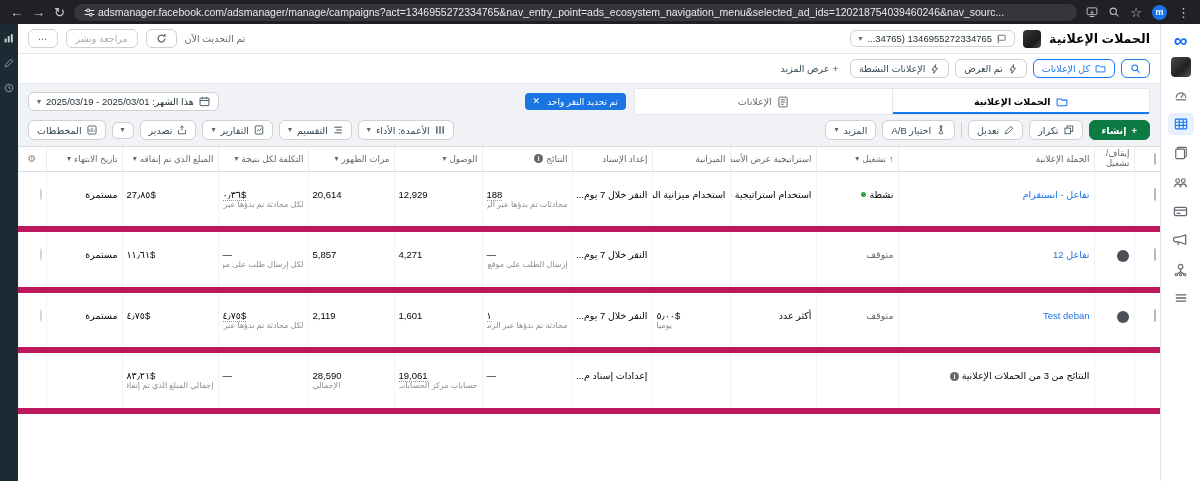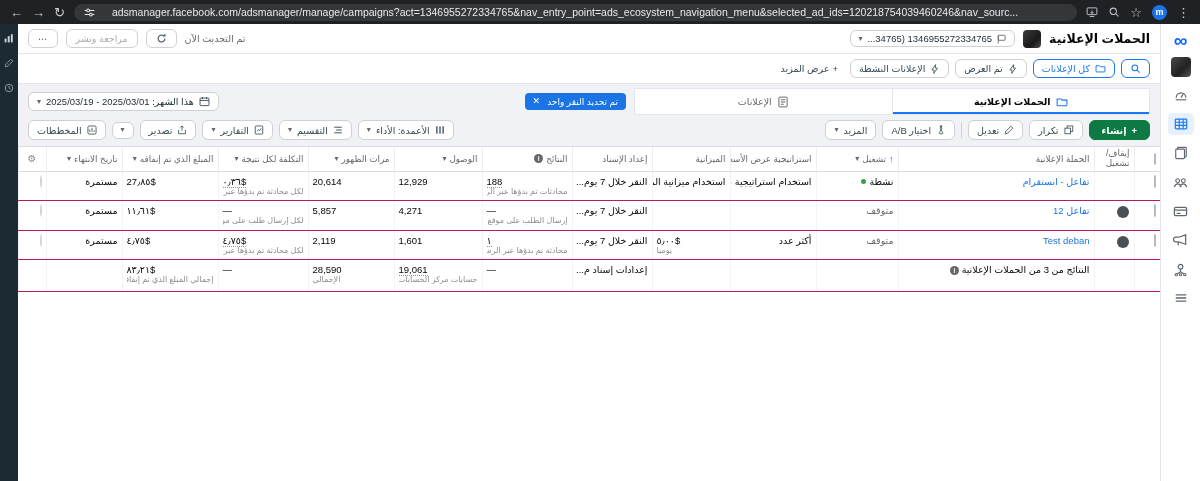--- a/index.html
+++ b/index.html
@@ -5,21 +5,21 @@
   *{box-sizing:border-box;margin:0;padding:0}
   html,body{width:1200px;height:481px;overflow:hidden;background:#fff;
     font-family:"Liberation Sans","DejaVu Sans",sans-serif;}
   svg{display:block}
 
   
   .chrome{height:24px;background:#202124;display:flex;align-items:center;gap:9px;
     padding:0 10px;direction:ltr;color:#bdc1c6}
   .chrome .navic{font-size:13px;line-height:1;color:#c7cacd;cursor:pointer}
   .urlbar{flex:1;height:17px;background:#35363a;border-radius:10px;display:flex;
-    align-items:center;gap:17px;padding:0 10px;color:#e8eaed;font-size:10.5px;white-space:nowrap;overflow:hidden}
+    align-items:center;gap:3px;padding:0 10px;color:#e8eaed;font-size:10.5px;white-space:nowrap;overflow:hidden}
   .chrome .right{display:flex;align-items:center;gap:10px}
   .avatar-m{width:15px;height:15px;border-radius:50%;background:#1a73e8;color:#fff;
     font-size:9px;display:flex;align-items:center;justify-content:center;font-weight:bold}
 
   
   .app{position:relative;height:457px;background:#f0f2f5;direction:rtl;font-size:10px;color:#050505}
   .leftstrip{position:absolute;left:0;top:0;bottom:0;width:18px;background:#1c2b33;
     display:flex;flex-direction:column;align-items:center;gap:15px;padding-top:9px;color:#9aa6ad;z-index:5}
   .rightnav{position:absolute;right:0;top:0;bottom:0;width:40px;background:#fff;
     border-left:1px solid #e4e6eb;display:flex;flex-direction:column;align-items:center;
@@ -80,21 +80,21 @@
   .tbtn.green{background:#0e7a43;border-color:#0e7a43;color:#fff;font-weight:bold;padding:3.5px 12px}
   .vdiv{width:1px;height:16px;background:#ced0d4}
 
   
   .tablewrap{flex:1;background:#fff;border-top:1px solid #dadde1;overflow:hidden}
   table{width:100%;border-collapse:collapse;table-layout:fixed}
   th{font-weight:normal;color:#65676b;font-size:8.8px;text-align:right;vertical-align:middle;
     padding:2px 4px;height:24px;border-bottom:1px solid #dadde1;border-left:1px solid #ebedf0;
     white-space:nowrap;overflow:hidden}
   th.wrap{white-space:normal;line-height:1.1}
-  td{padding:4px 4px;height:25px;border-bottom:1px solid #be185d;border-left:1px solid #f3f4f6;
+  td{padding:17px 4px;height:25px;border-bottom:6px solid #be185d;border-left:1px solid #f3f4f6;
     vertical-align:top;font-size:9.5px;overflow:hidden;white-space:nowrap}
   .thflex{display:flex;align-items:center;gap:3px}
   .sortup{color:#1877f2;font-size:9px}
   .num{direction:ltr;text-align:left}
   .sub{direction:rtl;text-align:left;font-size:8px;color:#8a8d91;line-height:1.2;white-space:nowrap;overflow:hidden}
   .dotted{border-bottom:1px dotted #90949c}
   .cname{color:#1b74e6}
   .statusdot{display:inline-block;width:5px;height:5px;border-radius:50%;background:#31a24c;margin-right:3px;vertical-align:middle}
   .off{color:#65676b}
   .checkbox{width:11px;height:11px;border:1px solid #b6bac0;border-radius:3px;background:#fff;margin:2px auto 0}

